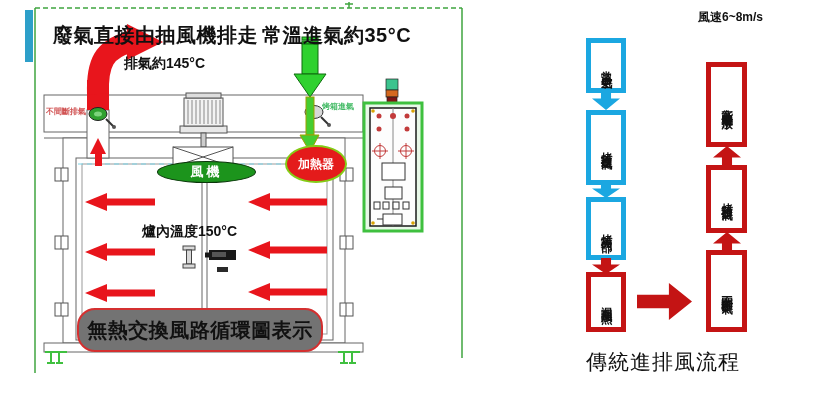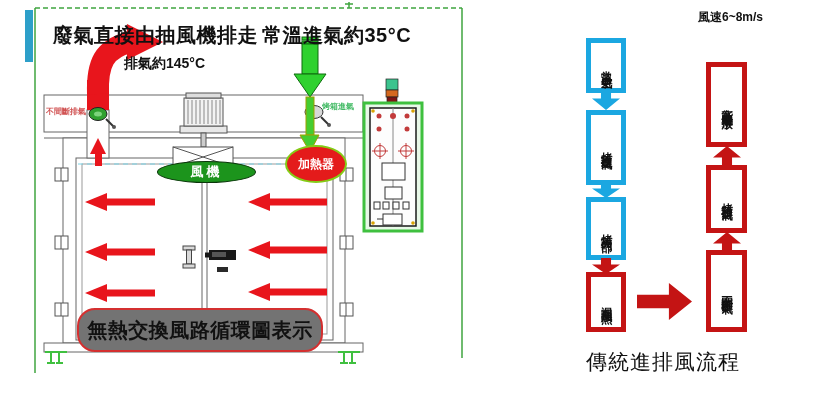--- a/index.html
+++ b/index.html
@@ -196,20 +196,21 @@
           <circle cx="413" cy="111" r="1.8"></circle>
         <circle cx="373" cy="223" r="1.8"></circle>
           <circle cx="413" cy="223" r="1.8"></circle>
       </g>
     </g>
   </svg>
 
   <div class="abs t-title" style="left:53px;top:22px">廢氣直接由抽風機排走</div>
   <div class="abs t-title" style="left:262px;top:22px">常溫進氣約35°C</div>
   <div class="abs t-temp" style="left:124px;top:55px">排氣約145°C</div>
+  <div class="abs t-temp" style="left:142px;top:223px">爐內溫度150°C</div>
   <div class="abs t-port" style="left:46px;top:106px;color:#d05050">不間斷排氣</div>
   <div class="abs t-port" style="left:322px;top:101px;color:#44bb66">烤箱進氣</div>
   <div class="fan-ellipse">
     <span>風機</span>
   </div>
   <div class="heater-ellipse">
     <span>加熱器</span>
   </div>
   <div class="bottom-label">
     <span>無熱交換風路循環圖表示</span>

